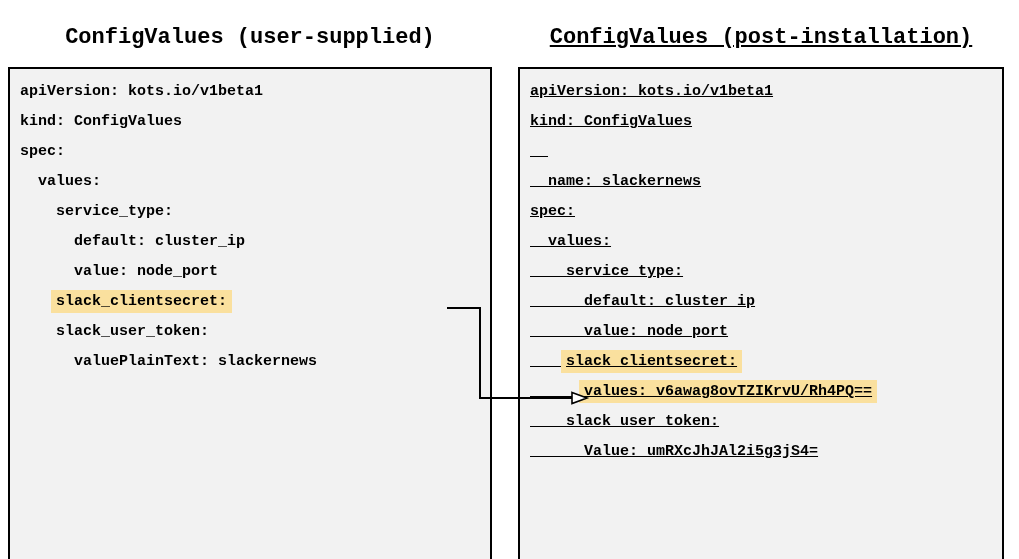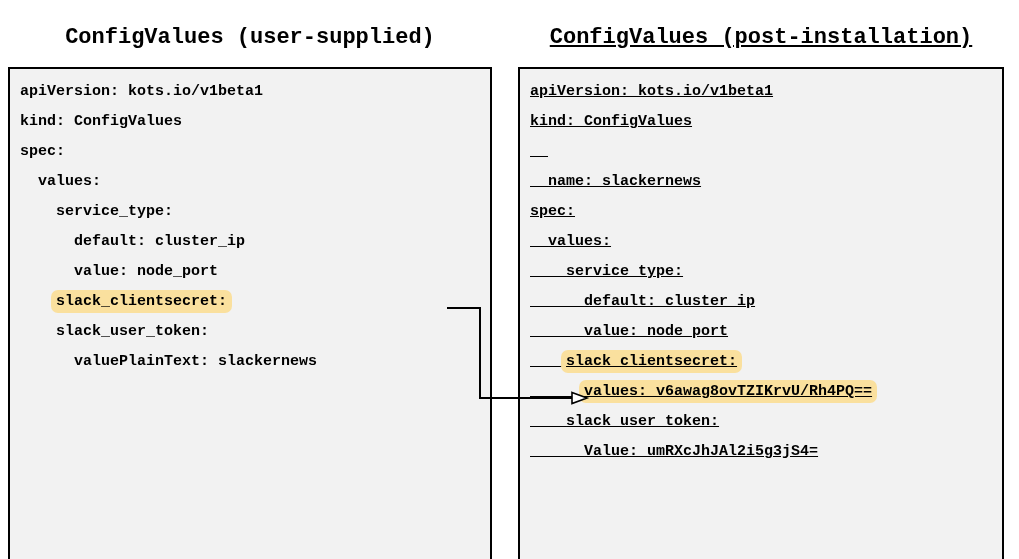--- a/index.html
+++ b/index.html
@@ -45,21 +45,20 @@
   .line {
     height: 30px;
     line-height: 30px;
     font-size: 15px;
     white-space: pre;
   }
   .code-text.hl {
     background: var(--hl, #fae09e);
     padding: 3px 5px;
     margin: 0 -5px;
-    border-radius: 7px;
   }
   .arrow-overlay {
     position: absolute;
     left: 0;
     top: 0;
     pointer-events: none;
   }
 </style>
 </head>
 <body>

